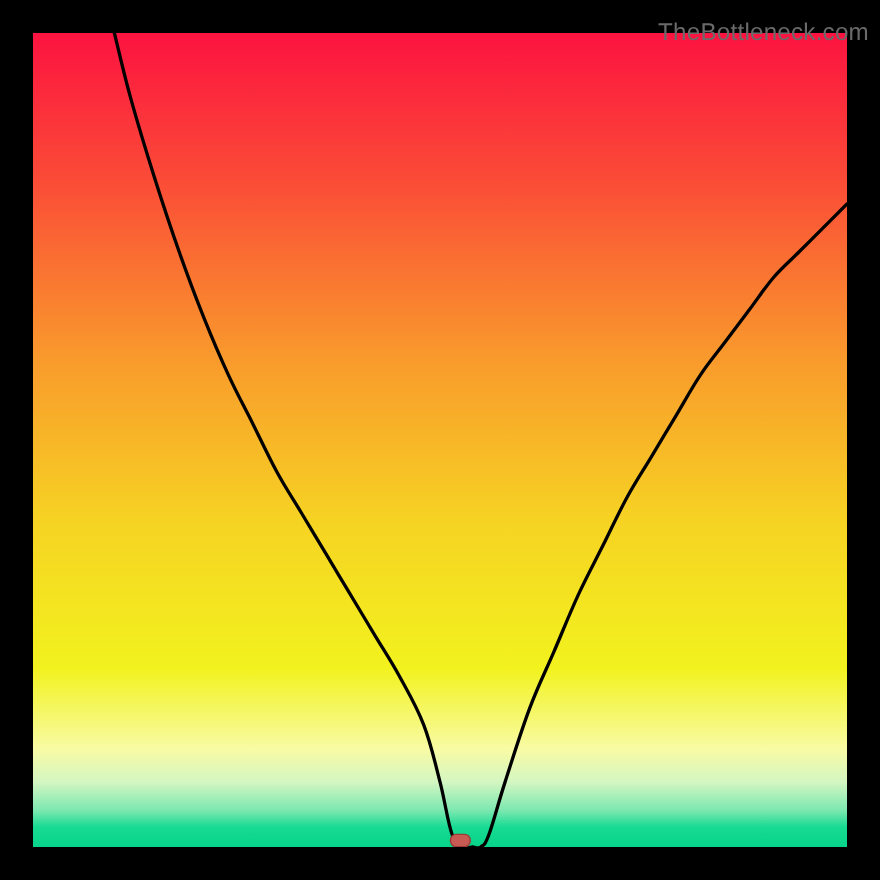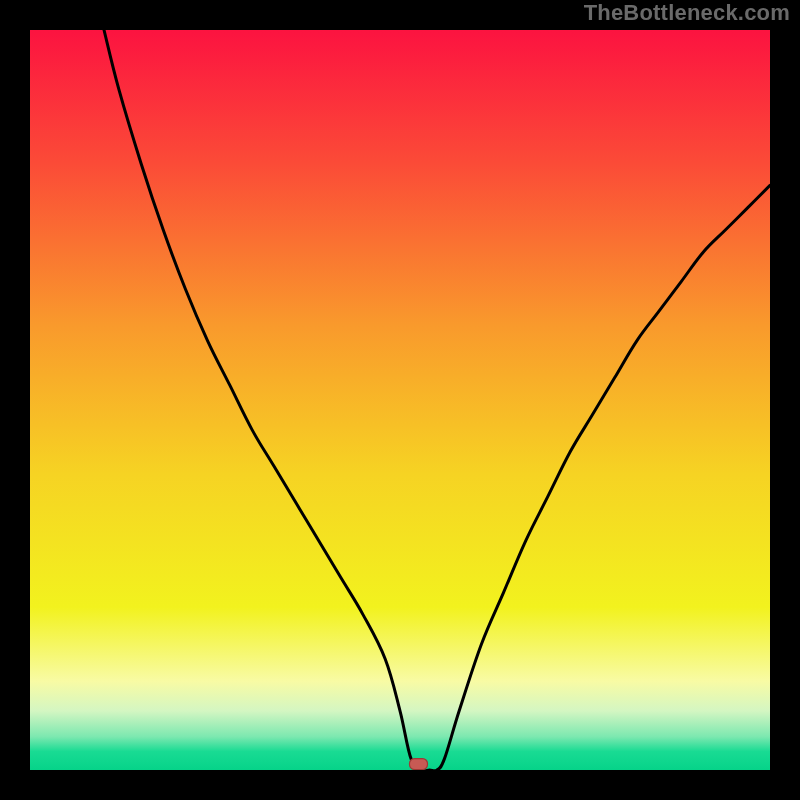--- a/index.html
+++ b/index.html
@@ -12,24 +12,24 @@
     overflow: hidden;
   }
   .frame {
     position: relative;
     width: 800px;
     height: 800px;
     background: #000;
   }
   .attribution {
     position: absolute;
-    top: 0;
+    top: 16px;
     right: 10px;
     font-size: 22px;
-    font-weight: 700;
+    font-weight: 400;
     color: #6a6a6a;
     letter-spacing: 0.2px;
     z-index: 5;
   }
   .plot-wrap {
     position: absolute;
     left: 30px;
     top: 30px;
     width: 740px;
     height: 740px;

